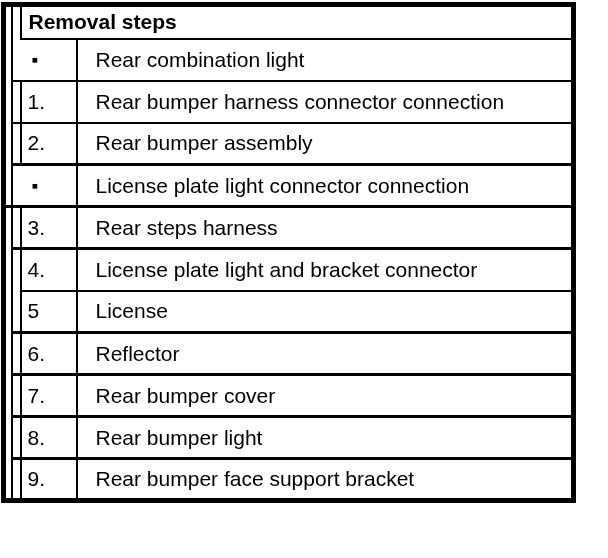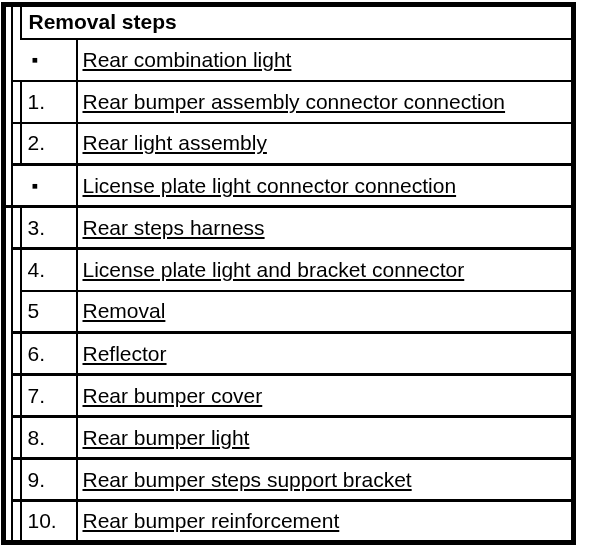--- a/index.html
+++ b/index.html
@@ -29,21 +29,21 @@
     padding: 0;
     vertical-align: middle;
     overflow: hidden;
     white-space: nowrap;
   }
   
   td.colA { border-right: 2px solid #000; }
   td.colB { border-right: 2px solid #000; }
   tr.bullet td.colB { border-right: none; } 
   td.num  { border-right: 2px solid #000; padding-left: 6px; }
-  td.desc { padding-left: 5px; text-decoration: underline; }
+  td.desc { padding-left: 18px; }
 
   
   tr.header-row td { height: 34px; }
   tr.step td { height: 42px; }
 
   
   td.header-cell {
     font-weight: bold;
     padding-left: 7px;
     margin-left: 32px;
@@ -81,28 +81,28 @@
       <td class="colA"></td>
       <td class="colB"></td>
       <td class="num">▪</td>
       <td class="desc">Rear combination light</td>
     </tr>
 
     <tr class="step sep-v1">
       <td class="colA"></td>
       <td class="colB"></td>
       <td class="num">1.</td>
-      <td class="desc">Rear bumper assembly connector connection</td>
+      <td class="desc">Rear bumper harness connector connection</td>
     </tr>
 
     <tr class="step sep-v1">
       <td class="colA"></td>
       <td class="colB"></td>
       <td class="num">2.</td>
-      <td class="desc">Rear light assembly</td>
+      <td class="desc">Rear bumper assembly</td>
     </tr>
 
     <tr class="step bullet sep-v1 w3">
       <td class="colA"></td>
       <td class="colB"></td>
       <td class="num">▪</td>
       <td class="desc">License plate light connector connection</td>
     </tr>
 
     <tr class="step sep-border">
@@ -116,21 +116,21 @@
       <td class="colA"></td>
       <td class="colB"></td>
       <td class="num">4.</td>
       <td class="desc">License plate light and bracket connector</td>
     </tr>
 
     <tr class="step sep-v2">
       <td class="colA"></td>
       <td class="colB"></td>
       <td class="num">5</td>
-      <td class="desc">Removal</td>
+      <td class="desc">License</td>
     </tr>
 
     <tr class="step sep-v1 w3">
       <td class="colA"></td>
       <td class="colB"></td>
       <td class="num">6.</td>
       <td class="desc">Reflector</td>
     </tr>
 
     <tr class="step sep-v1 w3">
@@ -144,24 +144,18 @@
       <td class="colA"></td>
       <td class="colB"></td>
       <td class="num">8.</td>
       <td class="desc">Rear bumper light</td>
     </tr>
 
     <tr class="step sep-v1 w3">
       <td class="colA"></td>
       <td class="colB"></td>
       <td class="num">9.</td>
-      <td class="desc">Rear bumper steps support bracket</td>
+      <td class="desc">Rear bumper face support bracket</td>
     </tr>
 
-    <tr class="step sep-v1 w3">
-      <td class="colA"></td>
-      <td class="colB"></td>
-      <td class="num">10.</td>
-      <td class="desc">Rear bumper reinforcement</td>
-    </tr>
   </tbody>
     </table>
 </div>
 
 </body></html>

